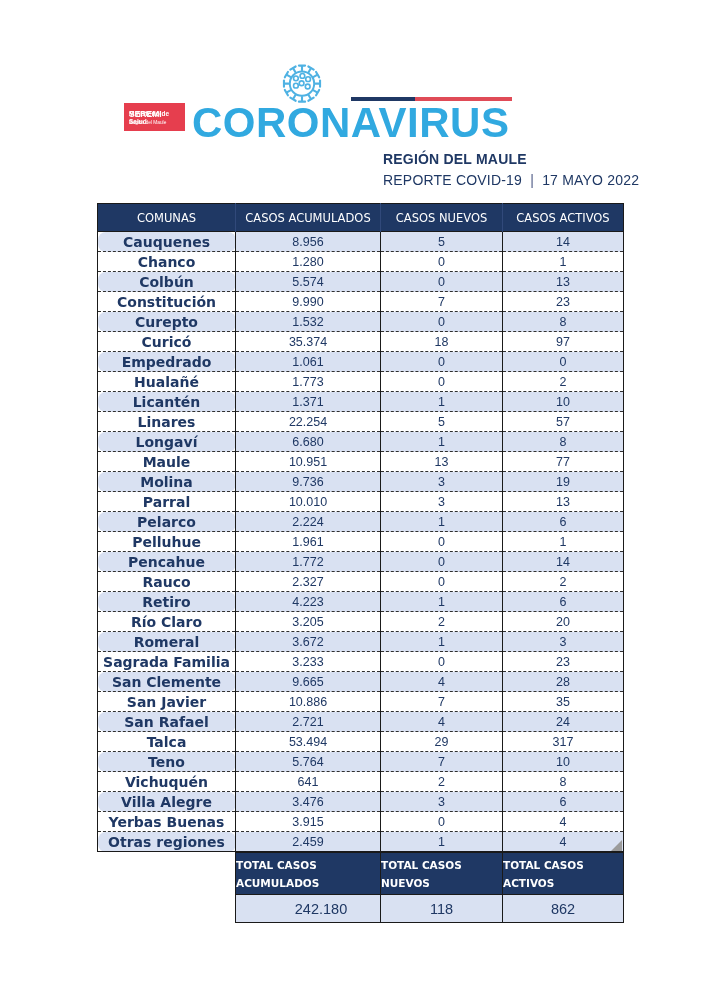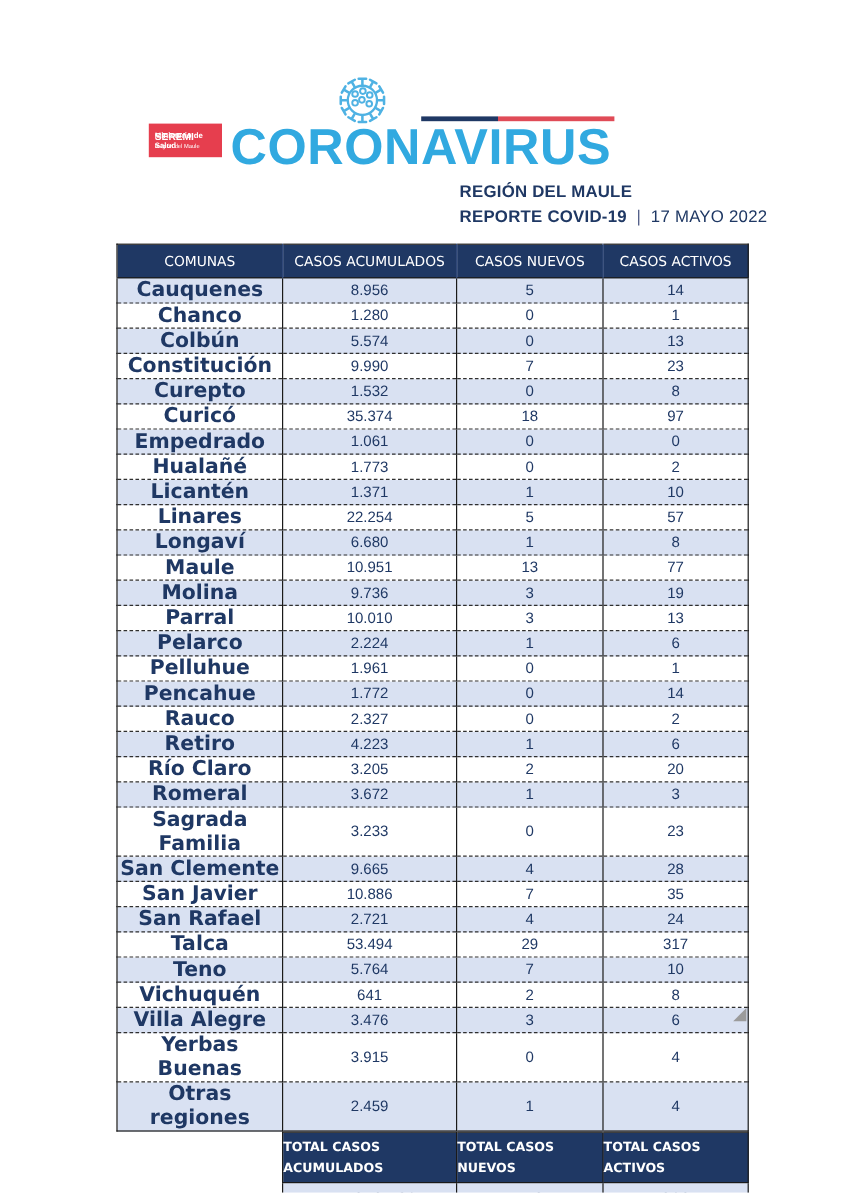--- a/index.html
+++ b/index.html
@@ -45,42 +45,42 @@
     font-family:"Liberation Sans",sans-serif;white-space:nowrap;
   }
   .region-title{
     position:absolute;left:383px;top:151px;
     font-size:14px;font-weight:bold;color:var(--navy);letter-spacing:.2px;
   }
   .report-line{
     position:absolute;left:383px;top:172px;
     font-size:14px;color:var(--navy);letter-spacing:.2px;white-space:nowrap;
   }
-  .report-line .lbl{font-weight:bold;}
+  .report-line .lbl{font-weight:normal;}
   .report-line .sep{font-weight:300;color:#55618a;padding:0 4px;}
 
   
   .tables{position:absolute;left:97px;top:203px;}
   table{border-collapse:collapse;table-layout:fixed;}
   .main-table{width:526px;border:1px solid var(--border-dark);}
   .main-table thead th{
     height:28px;background:var(--navy);color:#fff;
     font-family:"DejaVu Sans",sans-serif;font-size:11.5px;font-weight:normal;
     text-align:center;vertical-align:middle;border-left:1px solid #31497a;
   }
   .main-table thead th:first-child{border-left:none;}
   .main-table td{
     height:20px;text-align:center;vertical-align:middle;color:var(--navy);
     border-left:1px solid var(--border-dark);
   }
   .main-table td:first-child{border-left:none;}
   .main-table tbody tr td{border-top:1px dashed #2f2f2f;}
   .main-table tbody tr:first-child td{border-top:1px solid var(--border-dark);}
   .main-table tbody tr.alt{background:var(--row-blue);}
-  td.comuna{font-family:"DejaVu Sans",sans-serif;font-size:17px;font-weight:bold;}
+  td.comuna{font-family:"DejaVu Sans",sans-serif;font-size:14px;font-weight:bold;border-radius:8px;}
   td.num{font-family:"Liberation Sans",sans-serif;font-size:12.5px;}
 
   .totals-table{width:388px;margin-left:138px;border:1px solid var(--border-dark);}
   .totals-table th{
     height:42px;background:var(--navy);color:#fff;
     font-family:"DejaVu Sans",sans-serif;font-size:10.5px;font-weight:bold;
     text-align:left;vertical-align:middle;line-height:18px;
     border-left:1px solid var(--border-dark);
   }
   .totals-table th:first-child{border-left:none;}

